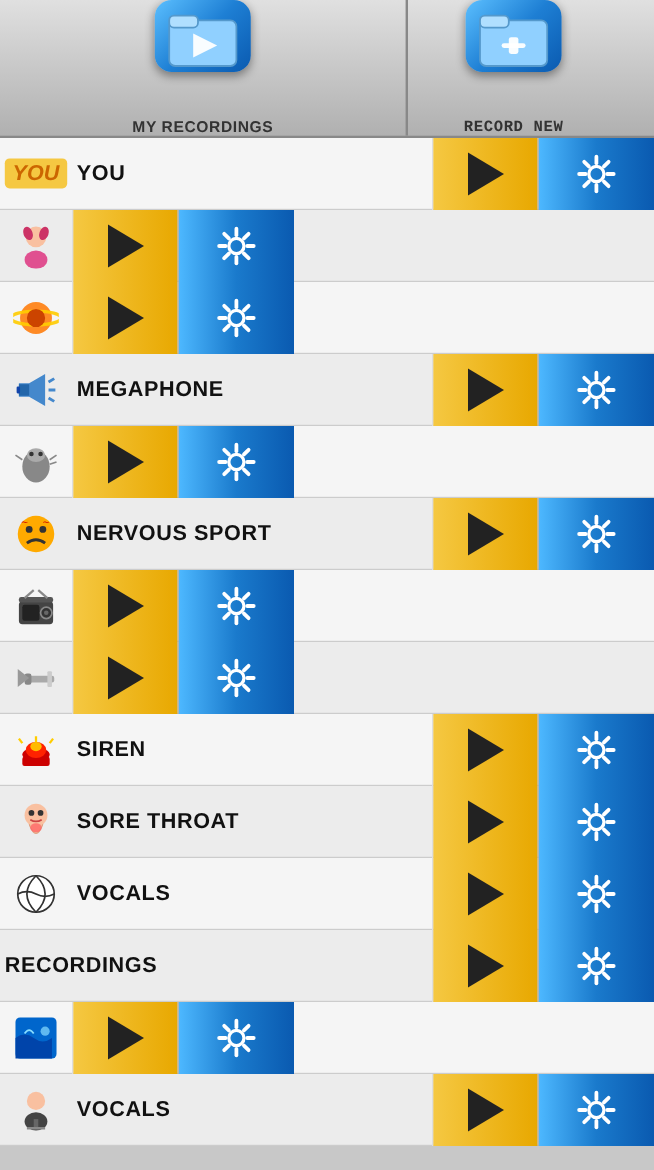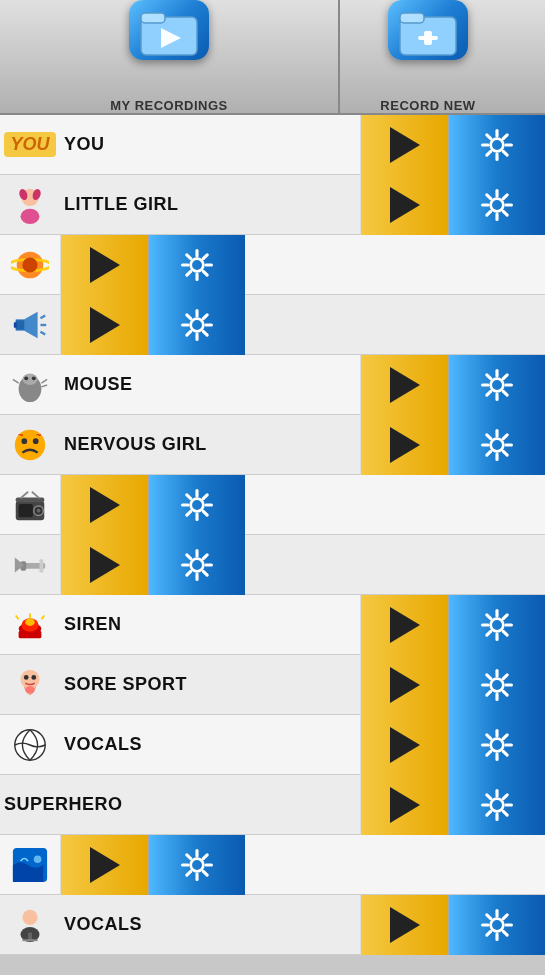--- a/index.html
+++ b/index.html
@@ -26,20 +26,21 @@
       justify-content: center;
       cursor: pointer;
       gap: 32px;
     }
     .header-btn-left {
       width: 340px;
       border-right: 2px solid #888;
     }
     .header-btn-right {
       width: 176px;
+      font-family: Liberation Mono, monospace;
     }
     .header-icon {
       width: 80px;
       height: 70px;
       border-radius: 14px;
       display: flex;
       align-items: center;
       justify-content: center;
       margin-bottom: 6px;
     }
@@ -186,21 +187,20 @@
   </div>
     <div class="list-row">
     <div class="row-icon">
       <svg viewBox="0 0 40 40" width="36" height="36">
           <circle cx="20" cy="12" r="9" fill="#f9c0a0"></circle>
           <ellipse cx="20" cy="32" rx="10" ry="8" fill="#e05090"></ellipse>
           <ellipse cx="13" cy="9" rx="4" ry="6" fill="#cc3366" transform="rotate(-20,13,9)"></ellipse>
           <ellipse cx="27" cy="9" rx="4" ry="6" fill="#cc3366" transform="rotate(20,27,9)"></ellipse>
         </svg>
     </div>
-    <span class="row-label">LITTLE GIRL</span>
     <div class="row-play-btn">
       <div class="play-triangle"></div>
     </div>
     <div class="row-settings-btn">
       <svg class="gear-icon" viewBox="0 0 40 40" width="36" height="36">
         <circle cx="20" cy="20" r="7" fill="none" stroke="white" stroke-width="3"></circle>
         <g stroke="white" stroke-width="3.5" stroke-linecap="round">
           <line x1="20" y1="4" x2="20" y2="10"></line>
           <line x1="20" y1="30" x2="20" y2="36"></line>
           <line x1="4" y1="20" x2="10" y2="20"></line>
@@ -244,20 +244,21 @@
     <div class="row-icon">
       <svg viewBox="0 0 40 40" width="36" height="36">
           <polygon points="5,14 5,26 14,26 28,34 28,6 14,14" fill="#4488cc"></polygon>
           <rect x="5" y="15" width="9" height="10" fill="#2266aa"></rect>
           <rect x="3" y="17" width="3" height="6" rx="1" fill="#1144aa"></rect>
           <line x1="31" y1="13" x2="36" y2="10" stroke="#4488cc" stroke-width="2.5"></line>
           <line x1="31" y1="20" x2="37" y2="20" stroke="#4488cc" stroke-width="2.5"></line>
           <line x1="31" y1="27" x2="36" y2="30" stroke="#4488cc" stroke-width="2.5"></line>
         </svg>
     </div>
+    <span class="row-label">MEGAPHONE</span>
     <div class="row-play-btn">
       <div class="play-triangle"></div>
     </div>
     <div class="row-settings-btn">
       <svg class="gear-icon" viewBox="0 0 40 40" width="36" height="36">
         <circle cx="20" cy="20" r="7" fill="none" stroke="white" stroke-width="3"></circle>
         <g stroke="white" stroke-width="3.5" stroke-linecap="round">
           <line x1="20" y1="4" x2="20" y2="10"></line>
           <line x1="20" y1="30" x2="20" y2="36"></line>
           <line x1="4" y1="20" x2="10" y2="20"></line>
@@ -275,21 +276,20 @@
       <svg viewBox="0 0 40 40" width="36" height="36">
           <ellipse cx="20" cy="24" rx="12" ry="14" fill="#888"></ellipse>
           <ellipse cx="20" cy="14" rx="8" ry="6" fill="#aaa"></ellipse>
           <line x1="32" y1="18" x2="38" y2="14" stroke="#888" stroke-width="1.5"></line>
           <line x1="32" y1="22" x2="38" y2="20" stroke="#888" stroke-width="1.5"></line>
           <line x1="8" y1="18" x2="2" y2="14" stroke="#888" stroke-width="1.5"></line>
           <circle cx="16" cy="13" r="2" fill="#333"></circle>
           <circle cx="24" cy="13" r="2" fill="#333"></circle>
         </svg>
     </div>
-    <span class="row-label">MOUSE</span>
     <div class="row-play-btn">
       <div class="play-triangle"></div>
     </div>
     <div class="row-settings-btn">
       <svg class="gear-icon" viewBox="0 0 40 40" width="36" height="36">
         <circle cx="20" cy="20" r="7" fill="none" stroke="white" stroke-width="3"></circle>
         <g stroke="white" stroke-width="3.5" stroke-linecap="round">
           <line x1="20" y1="4" x2="20" y2="10"></line>
           <line x1="20" y1="30" x2="20" y2="36"></line>
           <line x1="4" y1="20" x2="10" y2="20"></line>
@@ -306,21 +306,21 @@
     <div class="row-icon">
       <svg viewBox="0 0 40 40" width="36" height="36">
           <circle cx="20" cy="20" r="16" fill="#ffaa00"></circle>
           <circle cx="14" cy="16" r="3" fill="#333"></circle>
           <circle cx="26" cy="16" r="3" fill="#333"></circle>
           <path d="M12 28 Q20 22 28 28" fill="none" stroke="#333" stroke-width="2.5"></path>
           <text x="7" y="13" font-size="10" fill="#cc0000">~</text>
           <text x="26" y="13" font-size="10" fill="#cc0000">~</text>
         </svg>
     </div>
-    <span class="row-label">NERVOUS GIRL</span>
+    <span class="row-label">NERVOUS SPORT</span>
     <div class="row-play-btn">
       <div class="play-triangle"></div>
     </div>
     <div class="row-settings-btn">
       <svg class="gear-icon" viewBox="0 0 40 40" width="36" height="36">
         <circle cx="20" cy="20" r="7" fill="none" stroke="white" stroke-width="3"></circle>
         <g stroke="white" stroke-width="3.5" stroke-linecap="round">
           <line x1="20" y1="4" x2="20" y2="10"></line>
           <line x1="20" y1="30" x2="20" y2="36"></line>
           <line x1="4" y1="20" x2="10" y2="20"></line>
@@ -428,21 +428,21 @@
     <div class="row-icon">
       <svg viewBox="0 0 40 40" width="36" height="36">
           <circle cx="20" cy="14" r="10" fill="#f9c0a0"></circle>
           <path d="M14 22 Q20 38 26 22" fill="#f9c0a0" stroke="#e0a080" stroke-width="1"></path>
           <ellipse cx="20" cy="25" rx="5" ry="4" fill="#ff6666" opacity="0.8"></ellipse>
           <circle cx="16" cy="12" r="2.5" fill="#333"></circle>
           <circle cx="24" cy="12" r="2.5" fill="#333"></circle>
           <path d="M15 18 Q20 21 25 18" fill="none" stroke="#cc4444" stroke-width="1.5"></path>
         </svg>
     </div>
-    <span class="row-label">SORE SPORT</span>
+    <span class="row-label">SORE THROAT</span>
     <div class="row-play-btn">
       <div class="play-triangle"></div>
     </div>
     <div class="row-settings-btn">
       <svg class="gear-icon" viewBox="0 0 40 40" width="36" height="36">
         <circle cx="20" cy="20" r="7" fill="none" stroke="white" stroke-width="3"></circle>
         <g stroke="white" stroke-width="3.5" stroke-linecap="round">
           <line x1="20" y1="4" x2="20" y2="10"></line>
           <line x1="20" y1="30" x2="20" y2="36"></line>
           <line x1="4" y1="20" x2="10" y2="20"></line>
@@ -478,21 +478,21 @@
           <line x1="30" y1="20" x2="36" y2="20"></line>
           <line x1="8.7" y1="8.7" x2="13" y2="13"></line>
           <line x1="27" y1="27" x2="31.3" y2="31.3"></line>
           <line x1="31.3" y1="8.7" x2="27" y2="13"></line>
           <line x1="13" y1="27" x2="8.7" y2="31.3"></line>
         </g>
       </svg>
     </div>
   </div>
     <div class="list-row">
-    <span class="row-label">SUPERHERO</span>
+    <span class="row-label">RECORDINGS</span>
     <div class="row-play-btn">
       <div class="play-triangle"></div>
     </div>
     <div class="row-settings-btn">
       <svg class="gear-icon" viewBox="0 0 40 40" width="36" height="36">
         <circle cx="20" cy="20" r="7" fill="none" stroke="white" stroke-width="3"></circle>
         <g stroke="white" stroke-width="3.5" stroke-linecap="round">
           <line x1="20" y1="4" x2="20" y2="10"></line>
           <line x1="20" y1="30" x2="20" y2="36"></line>
           <line x1="4" y1="20" x2="10" y2="20"></line>

